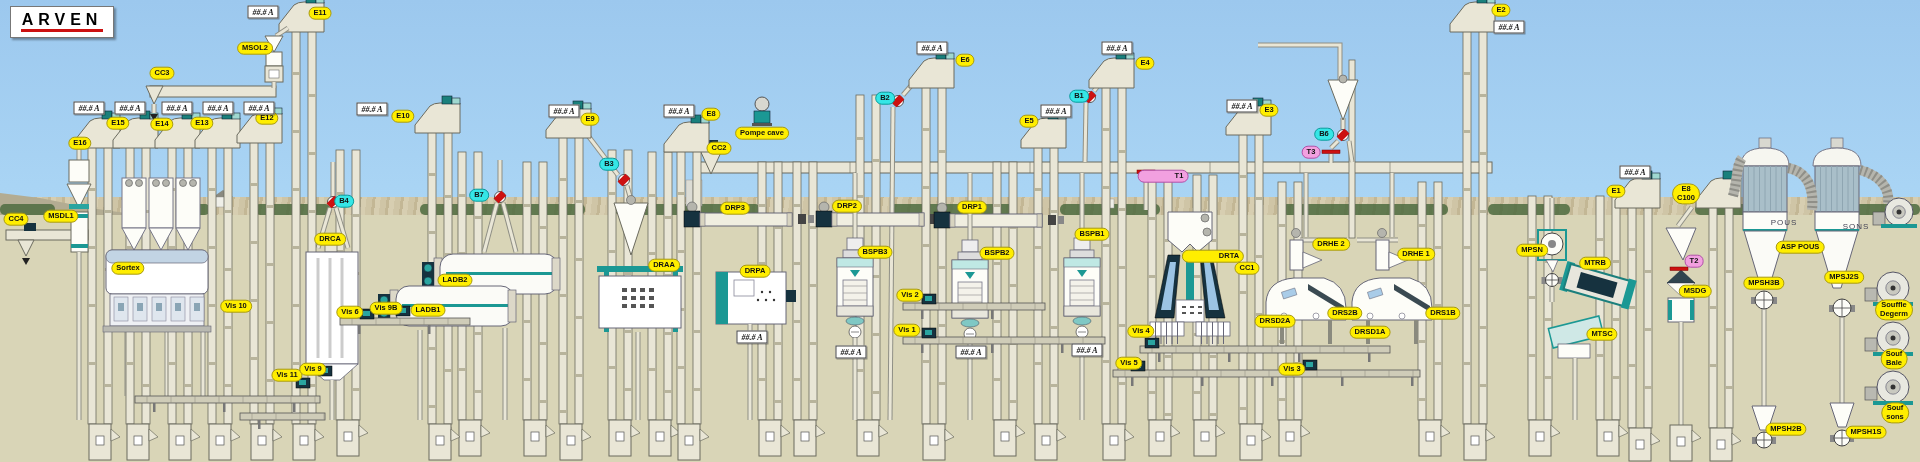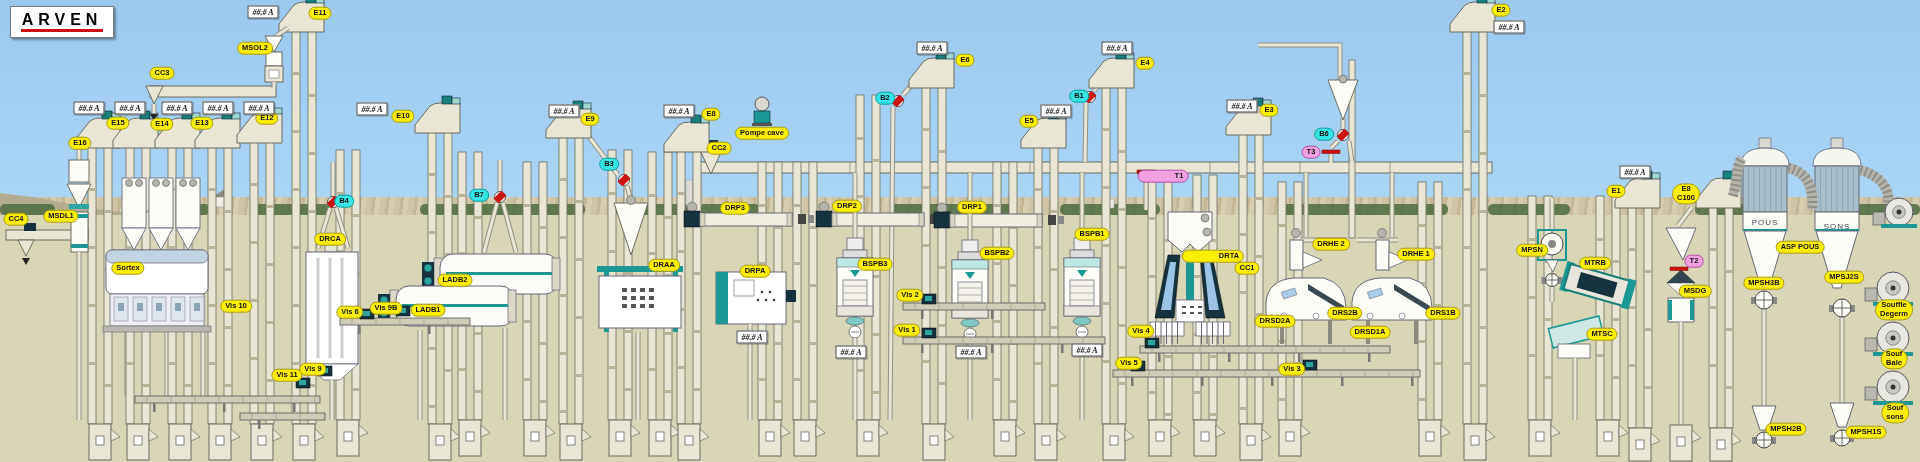--- a/index.html
+++ b/index.html
@@ -14,21 +14,21 @@
   .lbl{position:absolute;transform:translate(-50%,-50%);border-radius:12px;
        font:bold 7.5px "Liberation Sans",sans-serif;color:#111;padding:1px 4px;
        white-space:pre-line;text-align:center;line-height:1.15;cursor:pointer;}
   .lbl.y{background:#ffee00;border:1px solid #a89a10;}
   .lbl.c{background:#35e6e6;border:1px solid #0a9b9b;}
   .lbl.p{background:#f2a0e0;border:1px solid #b050a8;}
   .ammeter{position:absolute;transform:translate(-50%,-50%);background:#ffffff;border:1px solid #444;
        box-shadow:1px 1px 0 rgba(0,0,0,.35);font:italic bold 8px "Liberation Serif",serif;
        color:#111;padding:1px 4px;white-space:nowrap;}
   .ftext{position:absolute;transform:translate(-50%,-50%);font:8px "Liberation Sans",sans-serif;
-       color:#445;letter-spacing:1px;}
+       color:#445;letter-spacing:1px;padding-left:38px;}
   .logo{position:absolute;left:10px;top:6px;width:102px;height:30px;background:#fff;
        border:1px solid #777;box-shadow:2px 2px 2px rgba(0,0,0,.35);text-align:center;}
   .logo .txt{font:bold 16px "Liberation Sans",sans-serif;letter-spacing:5px;color:#000000;margin-top:4px;}
   .logo .bar{height:3px;background:#cc1111;margin:0 10px;}
 </style>
 </head>
 <body>
 
 <div class="stage">
   <div class="hband"></div>
@@ -1354,21 +1354,21 @@
       <div class="lbl y" style="left: 428px; top: 310px;">LADB1</div>
       <div class="lbl y" style="left: 590px; top: 119px;">E9</div>
       <div class="lbl y" style="left: 711px; top: 114px;">E8</div>
       <div class="lbl y" style="left: 719px; top: 148px;">CC2</div>
       <div class="lbl y" style="left: 762px; top: 133px;">Pompe cave</div>
       <div class="lbl y" style="left: 735px; top: 208px;">DRP3</div>
       <div class="lbl y" style="left: 847px; top: 206px;">DRP2</div>
       <div class="lbl y" style="left: 972px; top: 207px;">DRP1</div>
       <div class="lbl y" style="left: 664px; top: 265px;">DRAA</div>
       <div class="lbl y" style="left: 755px; top: 271px;">DRPA</div>
-      <div class="lbl y" style="left: 875px; top: 264px; border-radius: 6px;">BSPB3</div>
+      <div class="lbl y" style="left: 875px; top: 252px;">BSPB3</div>
       <div class="lbl y" style="left: 997px; top: 253px;">BSPB2</div>
       <div class="lbl y" style="left: 1076px; top: 234px; margin-left: 16px;">BSPB1</div>
       <div class="lbl y" style="left: 965px; top: 60px;">E6</div>
       <div class="lbl y" style="left: 1029px; top: 121px;">E5</div>
       <div class="lbl y" style="left: 1145px; top: 63px;">E4</div>
       <div class="lbl y" style="left: 1269px; top: 110px;">E3</div>
       <div class="lbl y" style="left: 910px; top: 295px;">Vis 2</div>
       <div class="lbl y" style="left: 907px; top: 330px;">Vis 1</div>
       <div class="lbl y" style="left: 1141px; top: 331px;">Vis 4</div>
       <div class="lbl y" style="left: 1129px; top: 363px;">Vis 5</div>

